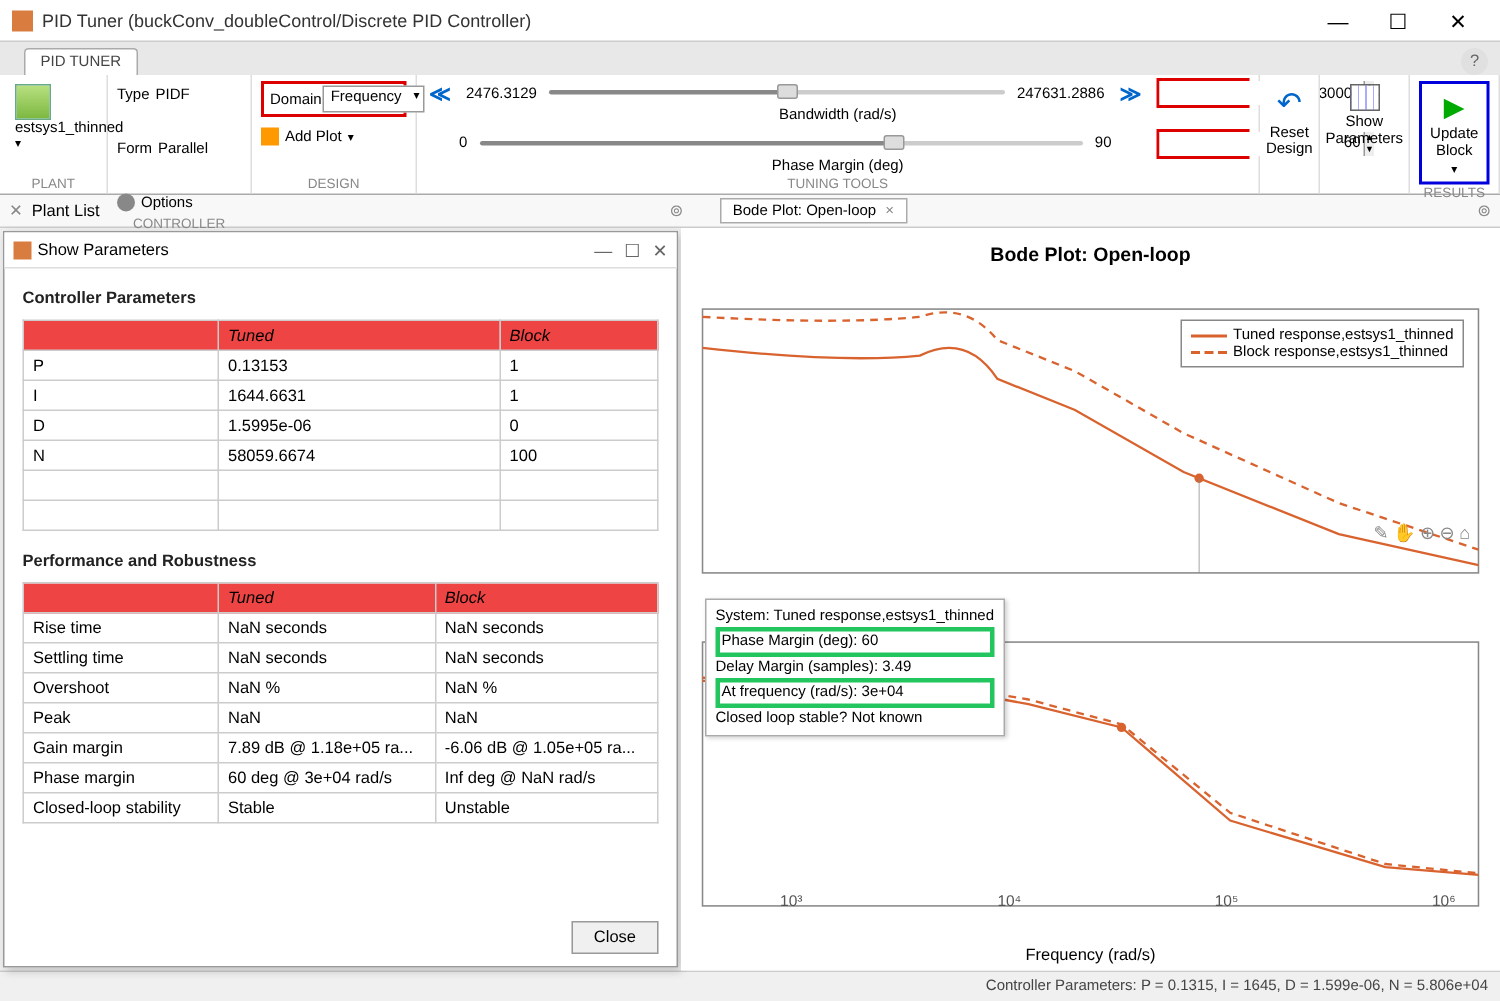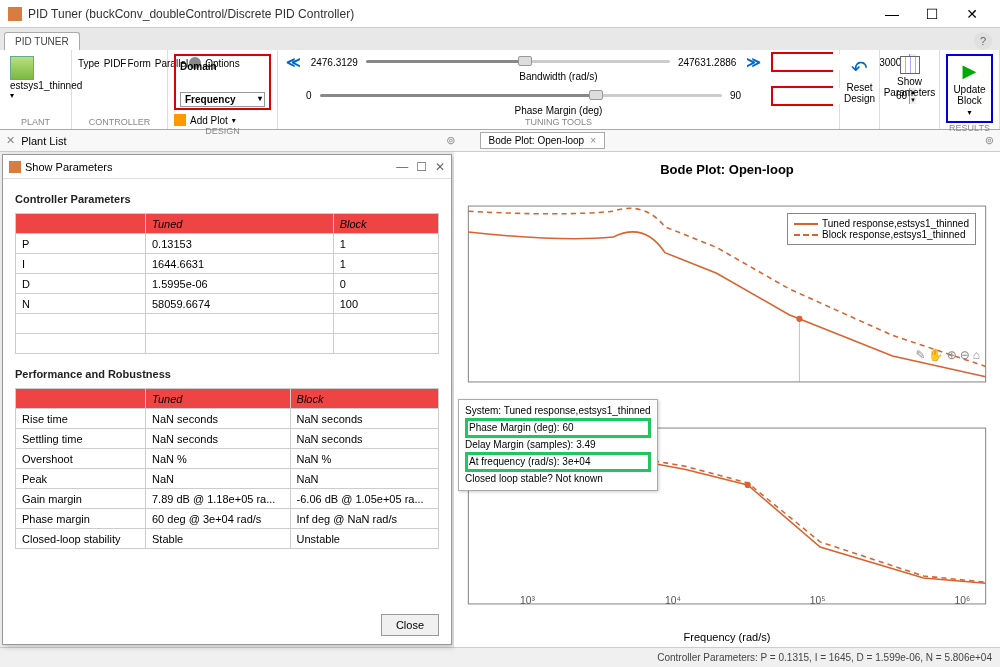--- a/index.html
+++ b/index.html
@@ -3,37 +3,37 @@
 <meta charset="utf-8">
 <style>
 * { box-sizing: border-box; margin: 0; padding: 0; font-family: Arial, sans-serif; }
 body { background: #f0f0f0; width: 1000px; height: 667px; overflow: hidden; font-size: 11px; }
 
 .titlebar { height: 28px; background: #fff; display: flex; align-items: center; padding: 0 8px; border-bottom: 1px solid #ccc; }
 .titlebar .icon { width: 14px; height: 14px; background: #d97c3f; margin-right: 6px; }
 .titlebar .title { flex: 1; font-size: 12px; color: #333; }
 .titlebar .winbtn { width: 40px; height: 26px; display: flex; align-items: center; justify-content: center; font-size: 14px; }
 
-.tabbar { height: 22px; background: #e8e8e8; display: flex; align-items: flex-end; padding-left: 4px; }
+.tabbar { height: 22px; background: #e8e8e8; display: flex; align-items: flex-end; padding-left: 16px; }
 .tab-active { background: #fff; border: 1px solid #aaa; border-bottom: none; padding: 3px 10px; font-size: 10px; color: #444; border-radius: 3px 3px 0 0; }
 .help-icon { margin-left: auto; margin-right: 8px; width: 18px; height: 18px; border-radius: 50%; background: #e0e0e0; display: flex; align-items: center; justify-content: center; font-size: 11px; color: #666; }
 
 .toolstrip { height: 80px; background: #fff; display: flex; border-bottom: 1px solid #aaa; }
 .tgroup { border-right: 1px solid #ddd; padding: 4px 6px 2px 6px; display: flex; flex-direction: column; position: relative; }
 .tgroup-label { font-size: 9px; color: #888; text-align: center; margin-top: auto; }
 .plant-btn { display: flex; flex-direction: column; gap: 0; padding: 2px 4px; }
 .plant-icon { width: 24px; height: 24px; background: linear-gradient(#b8e080, #7cb840); border: 1px solid #6a8; }
 .plant-text { font-size: 10px; }
 
-.ctrl-rows { display: flex; flex-direction: row; gap: 1px; }
+.ctrl-rows { display: flex; flex-direction: column; gap: 18px; }
 .ctrl-row { display: flex; align-items: center; gap: 4px; font-size: 10px; height: 18px; }
 .gear { width: 12px; height: 12px; border-radius: 50%; background: #888; }
 
 .design-box { border: 2px solid #d00; padding: 1px 4px; }
-.design-rows { display: flex; flex-direction: column; gap: 17px; font-weight: bold; }
+.design-rows { display: flex; flex-direction: row; gap: 1px; }
 .design-row { display: flex; align-items: center; gap: 4px; height: 18px; font-size: 10px; }
 .dropdown { border: 1px solid #999; padding: 1px 14px 1px 4px; background: #fff; font-size: 10px; position: relative; }
 .dropdown::after { content: "▾"; position: absolute; right: 2px; font-size: 8px; }
 
 .tuning { flex: 1; display: flex; flex-direction: column; padding: 2px 6px; }
 .arrow-btn { color: #0066cc; font-size: 14px; font-weight: bold; padding: 0 2px; }
 .slider-row { display: flex; align-items: center; gap: 8px; font-size: 10px; height: 20px; }
 .slider { flex: 1; height: 12px; position: relative; }
 .slider-track { height: 3px; background: linear-gradient(90deg, #888 0%, #888 50%, #ccc 50%, #ccc 100%); margin-top: 4px; border-radius: 2px; }
 .slider-thumb { position: absolute; top: 0; width: 14px; height: 10px; background: #ddd; border: 1px solid #999; border-radius: 2px; }
@@ -361,21 +361,21 @@
       </div>
     </div>
     <div class="plot-icons">
       <span>✎</span>
       <span>✋</span>
       <span>⊕</span>
       <span>⊖</span>
       <span>⌂</span>
     </div>
     <div class="chart" style="position:relative">
-      <div class="tooltip" style="top:-6px;left:0">
+      <div class="tooltip" style="top:-6px;left:12px">
         <div>System: Tuned response,estsys1_thinned</div>
         <span class="red">Phase Margin (deg): 60</span>
         <div>Delay Margin (samples): 3.49</div>
         <span class="red">At frequency (rad/s): 3e+04</span>
         <div>Closed loop stable? Not known</div>
       </div>
       <svg viewBox="0 0 520 180">
         <rect x="10" y="5" width="500" height="170" fill="none" stroke="#888"></rect>
         <path d="M 10 30 L 150 32 L 220 45 L 280 60 L 350 120 L 450 150 L 510 155" fill="none" stroke="#d9632f" stroke-width="1.5"></path>
         <path d="M 10 28 L 150 30 L 220 42 L 280 58 L 350 115 L 450 148 L 510 154" fill="none" stroke="#d9632f" stroke-width="1.5" stroke-dasharray="5,4"></path>

